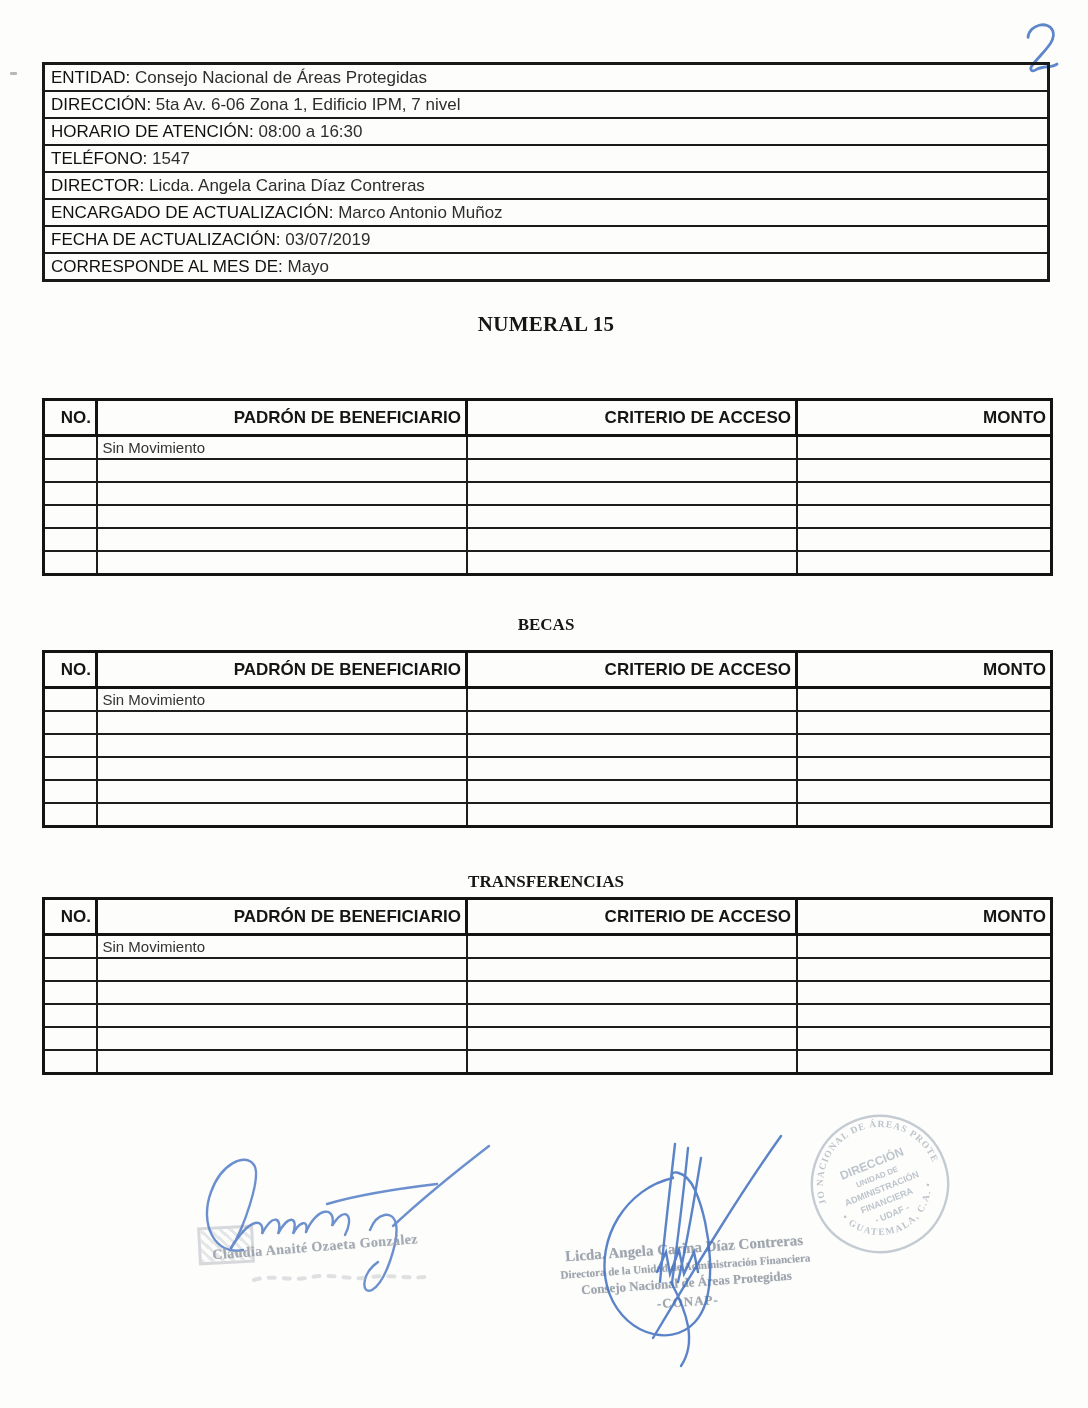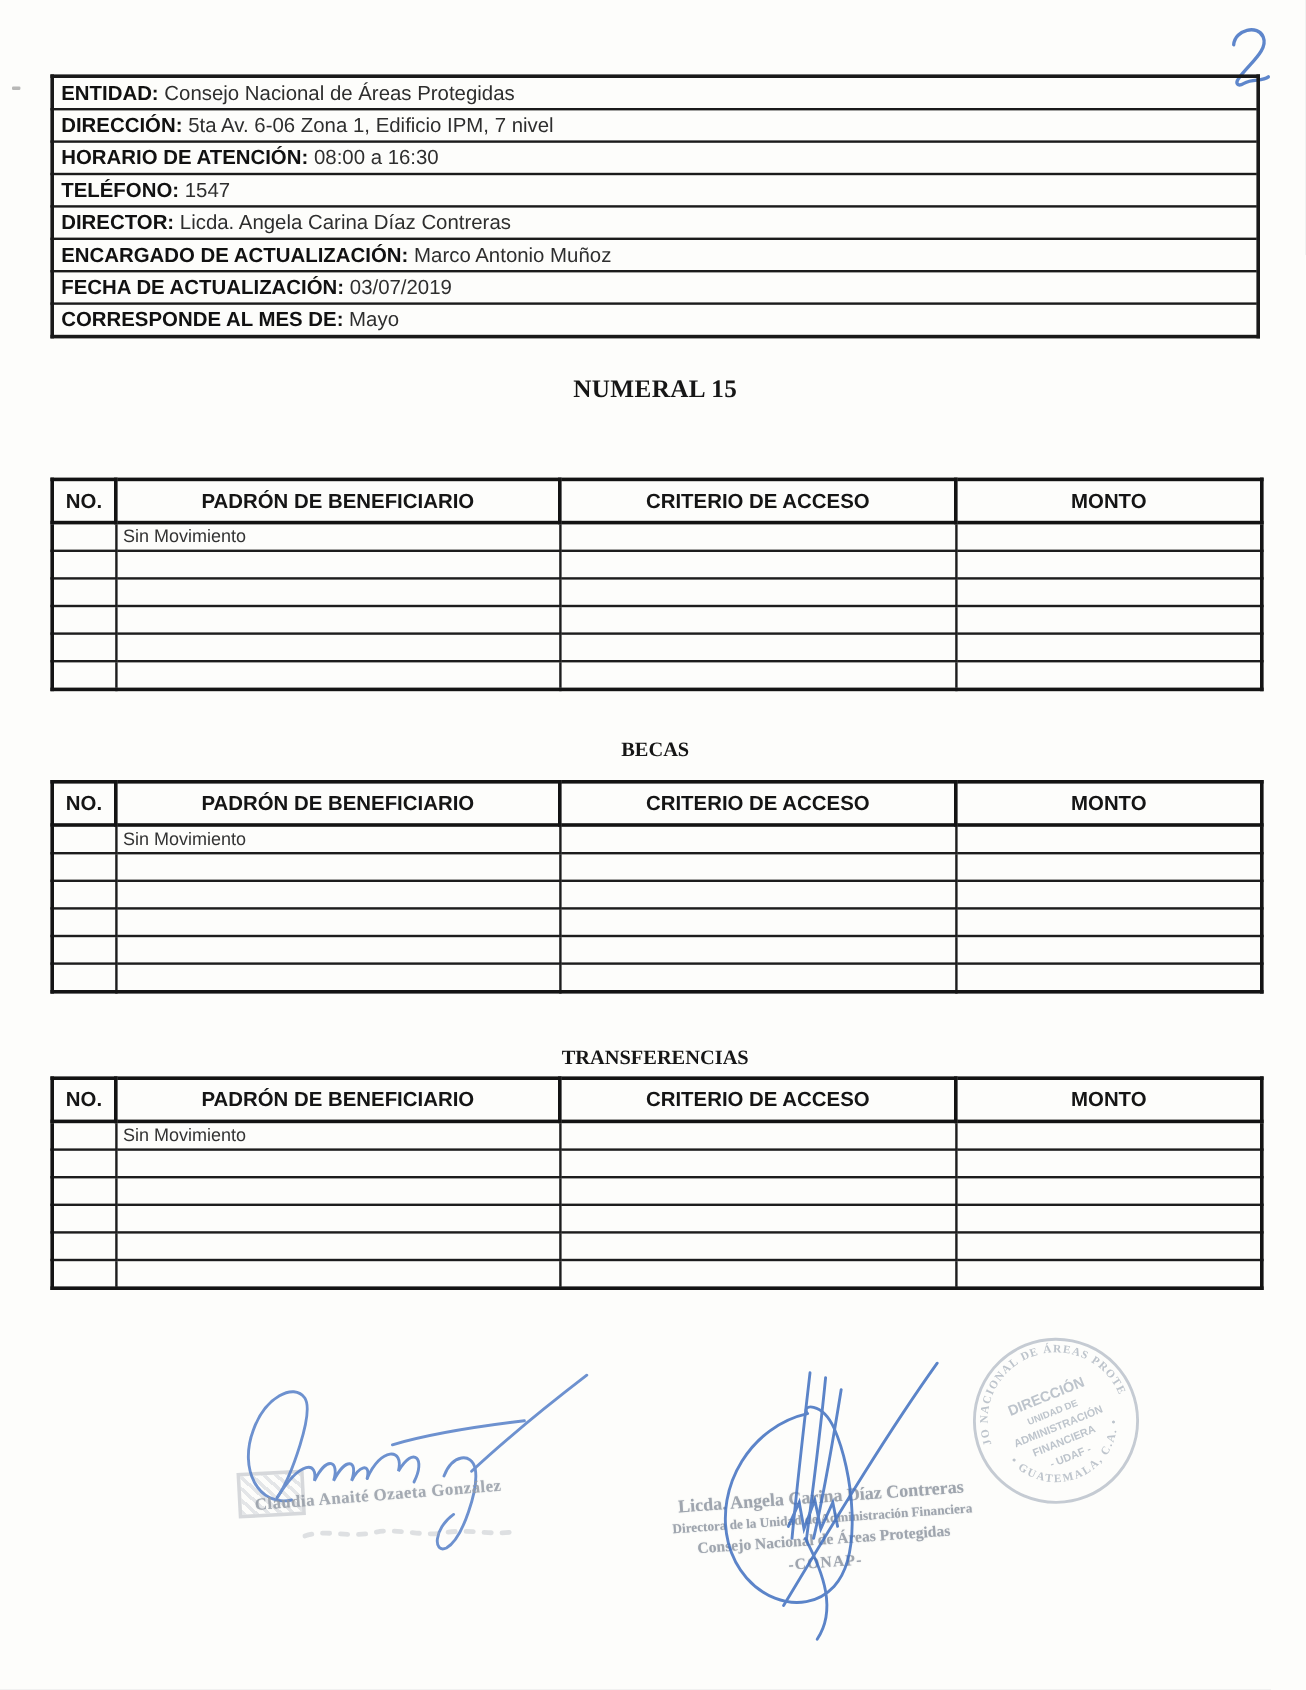--- a/index.html
+++ b/index.html
@@ -19,42 +19,42 @@
     border:3px solid #191919;
   }
   .info-table td{
     border:2px solid #1b1b1b;
     height:23px;
     font-size:17px;
     padding:1px 4px 1px 6px;
     white-space:nowrap;
     overflow:hidden;
   }
-  .info-table .lbl{font-weight:bold;color:#111;}
+  .info-table .lbl{font-weight:normal;color:#111;}
   .info-table .val{font-weight:normal;color:#2e2e2e;}
 
   
   .doc-title{
     position:absolute;left:42px;width:1008px;
     text-align:center;font-weight:bold;color:#161616;font-family:Liberation Serif, serif;
   }
   .title-main{top:312px;font-size:21px;letter-spacing:.3px;}
   .title-sub{font-size:17px;}
 
   
   .data-table{
     position:absolute;left:42px;
     width:1008px;border-collapse:collapse;table-layout:fixed;
     border:3px solid #141414;
   }
   .data-table th{
     border:3px solid #131313;
     height:33px;
     font-size:17px;font-weight:bold;color:#151515;
-    text-align:center;padding:0 4px;
+    text-align:right;padding:0 4px;
   }
   .data-table td{
     border:2px solid #1d1d1d;
     height:21px;
     font-size:15px;color:#333;
     padding:0 5px;text-align:left;
     overflow:hidden;white-space:nowrap;
   }
   .col-no{width:53px;}
   .col-padron{width:370px;}

